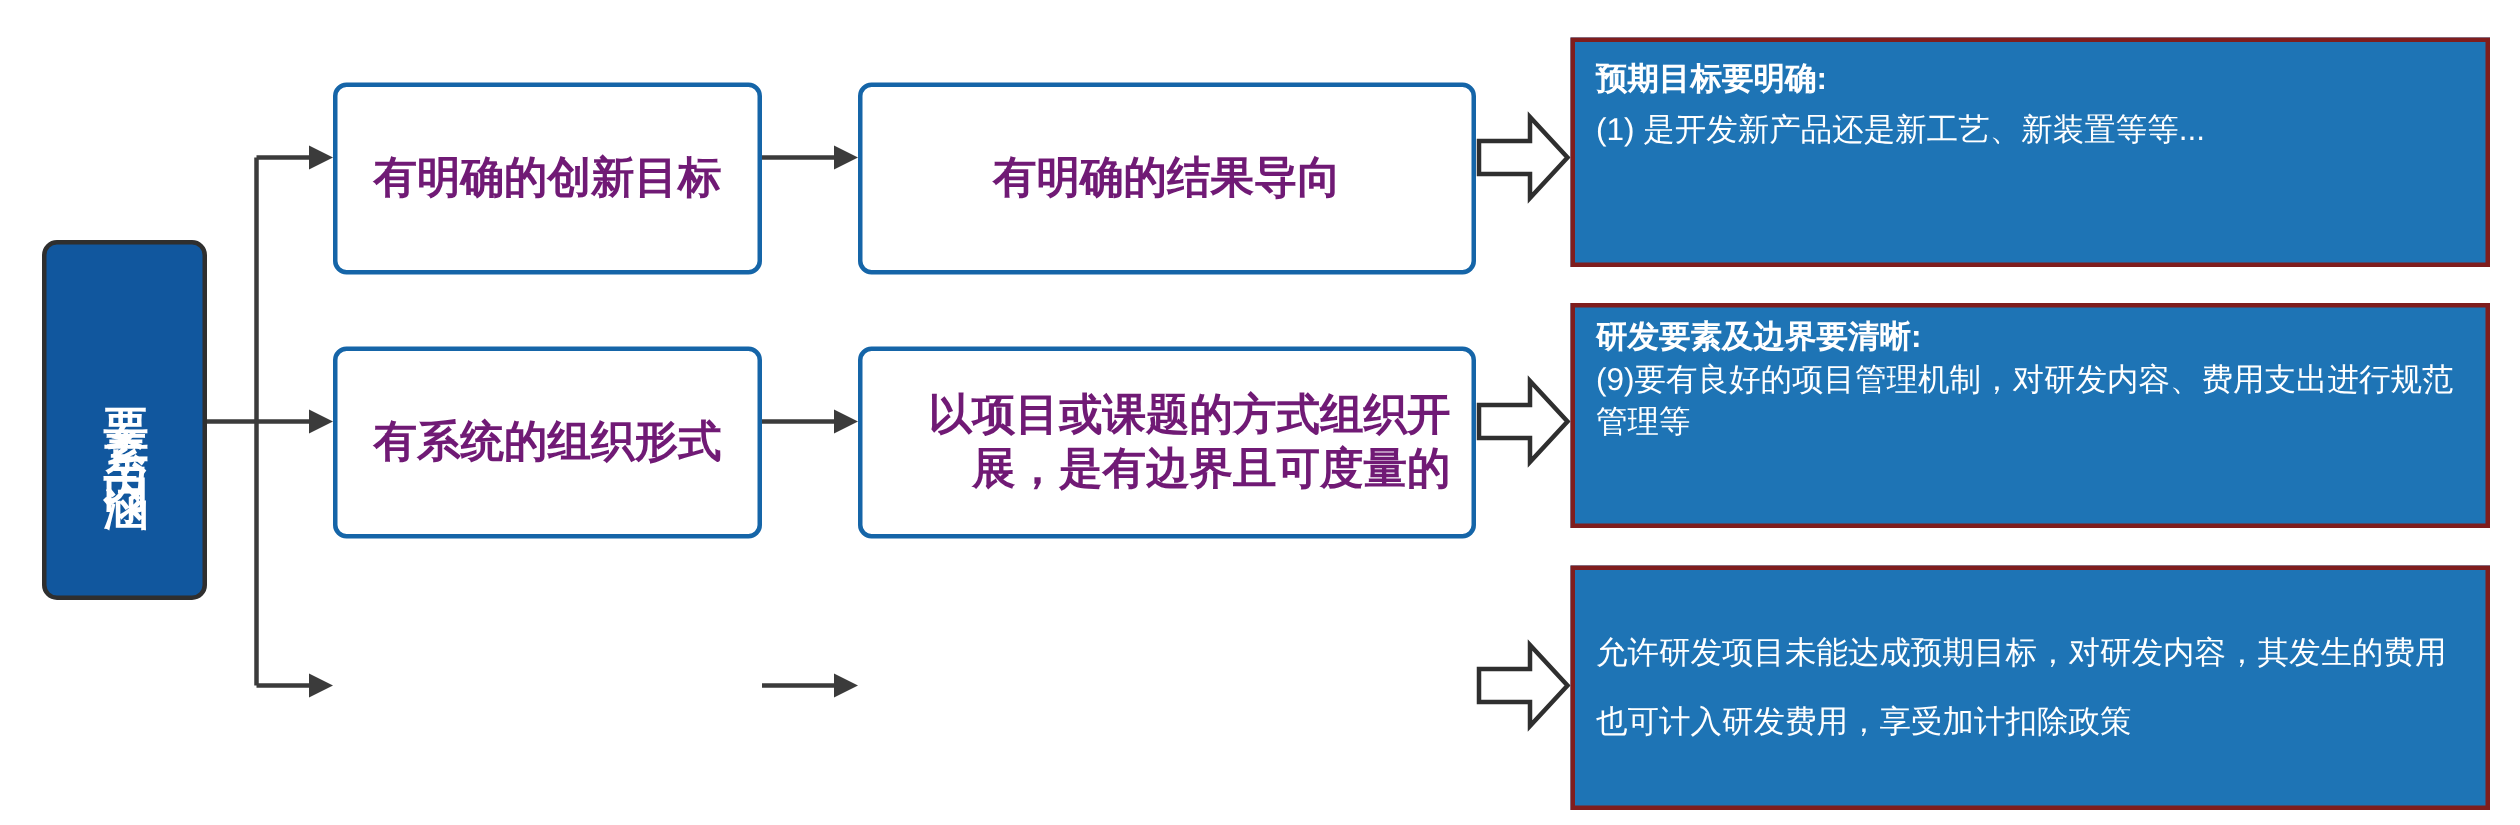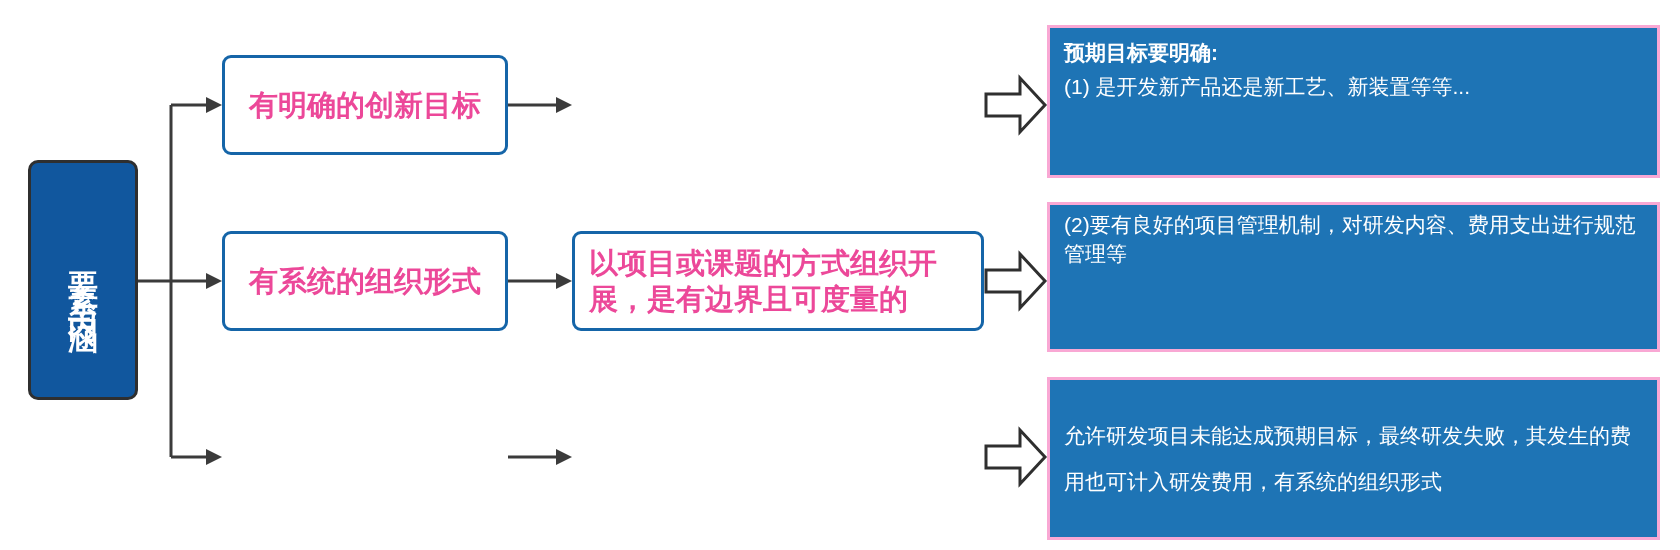--- a/index.html
+++ b/index.html
@@ -19,33 +19,33 @@
   }
   .root-label{
     writing-mode:vertical-rl;text-orientation:upright;
     color:#ffffff;font-weight:bold;font-size:30px;letter-spacing:13px;
     line-height:1;
   }
   
   .wires{position:absolute;left:0;top:0;width:1680px;height:550px;}
   
   .wbox{
-    position:absolute;box-sizing:border-box;height:100px;
+    position:absolute;box-sizing:border-box;height:128px;
     background:#ffffff;border:3px solid #1565A8;border-radius:9px;
     display:flex;align-items:center;justify-content:center;
-    text-align:left;color:#ec4899;font-weight:bold;font-size:29px;
+    text-align:right;color:#701a75;font-weight:bold;font-size:29px;
     line-height:1.25;padding:0 14px;
   }
   .feature{left:222px;width:286px;}
   .result{left:572px;width:412px;}
   .row1{top:55px;} .row2{top:231px;} .row3{top:407px;}
   
   .panel{
     position:absolute;left:1047px;width:613px;box-sizing:border-box;
-    background:#1E74B5;border:3px solid #f9a8d4;
+    background:#1E74B5;border:3px solid #7f1d1d;
     color:#ffffff;font-size:21px;padding:8px 14px;
   }
   .panel-1{top:25px;height:153px;line-height:1.6;}
   .panel-2{top:202px;height:150px;line-height:1.36;padding-top:6px;}
   .panel-3{
     top:377px;height:163px;line-height:2.15;
     display:flex;flex-direction:column;justify-content:center;
   }
   .panel-title{font-weight:bold;}
 </style>
@@ -80,32 +80,36 @@
     </g>
   </svg>
 
   <div class="root-node">
     <div class="root-label">要素与内涵</div>
   </div>
 
   <div class="wbox feature row1">
     <span>有明确的创新目标</span>
   </div>
+  <div class="wbox result row1">
+    <span>有明确的结果导向</span>
+  </div>
   <div class="panel panel-1">
     <div class="panel-title">预期目标要明确:</div>
     <div>(1) 是开发新产品还是新工艺、新装置等等...</div>
   </div>
 
   <div class="wbox result row2">
     <span>以项目或课题的方式组织开展，是有边界且可度量的</span>
   </div>
   <div class="wbox feature row2">
     <span>有系统的组织形式</span>
   </div>
   <div class="panel panel-2">
-    <div>(2)要有良好的项目管理机制，对研发内容、费用支出进行规范管理等</div>
+    <div class="panel-title">研发要素及边界要清晰:</div>
+    <div>(9)要有良好的项目管理机制，对研发内容、费用支出进行规范管理等</div>
   </div>
 
   <div class="panel panel-3">
-    <div>允许研发项目未能达成预期目标，最终研发失败，其发生的费用也可计入研发费用，有系统的组织形式</div>
+    <div>允许研发项目未能达成预期目标，对研发内容，其发生的费用也可计入研发费用，享受加计扣除政策</div>
   </div>
 
 </div>
 
 </body></html>

